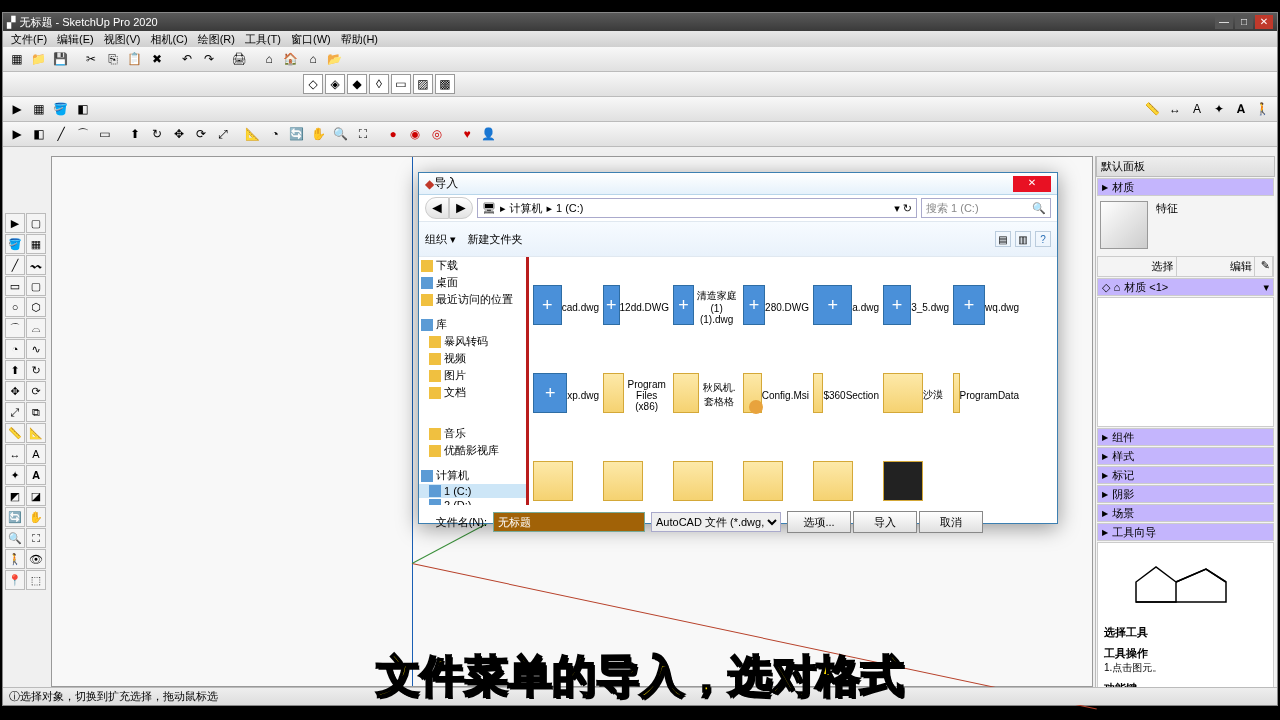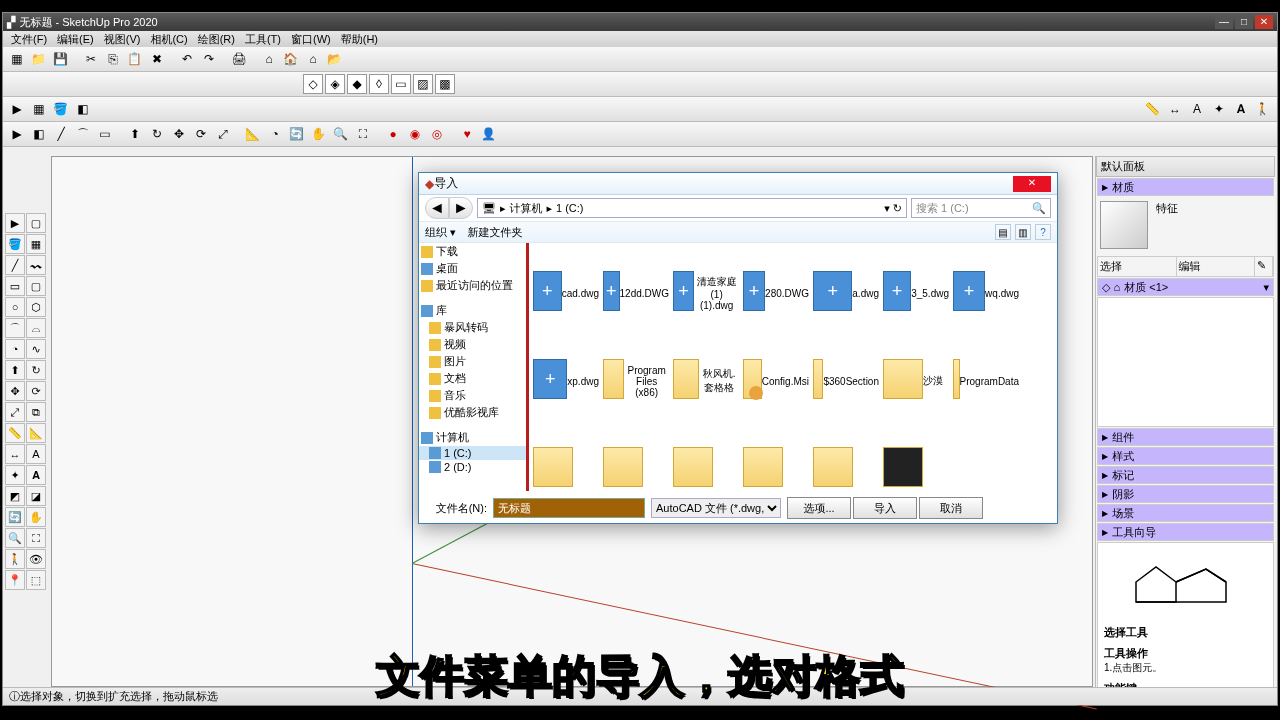--- a/index.html
+++ b/index.html
@@ -22,37 +22,37 @@
 .canvas .vaxis { position:absolute; left:360px; top:0; bottom:0; width:1px; background:#1a5fb4;}
 .canvas .raxis { position:absolute; left:360px; top:406px; width:700px; height:1px; background:#b7412a; transform-origin:left; transform:rotate(12deg);}
 .canvas .gaxis { position:absolute; left:360px; top:406px; width:700px; height:1px; background:#3a8f3a; transform-origin:left; transform:rotate(-28deg);}
 .right-panel { position:absolute; top:143px; right:2px; width:180px; bottom:18px; background:#f4f4f4; border-left:1px solid #bbb; font-size:11px;}
 .rp-head { background:linear-gradient(#eee,#ddd); border:1px solid #bbb; padding:2px 4px;}
 .rp-sec { background:#c4b5fd; border:1px solid #ccc; margin:1px; min-height:18px; display:flex; align-items:center; padding:0 4px;}
 .rp-arrow::before { content:"▶"; font-size:8px; margin-right:4px;}
 .rp-mat { height:58px; display:flex;}
 .rp-mat .sw { width:48px; height:48px; margin:4px; background:linear-gradient(135deg,#fff,#ccc); border:1px solid #999;}
 .tabs { display:flex; border:1px solid #ccc; margin:1px;}
-.tabs div { flex:1; text-align:left; padding:2px; border-right:1px solid #ccc;}
+.tabs div { flex:1; text-align:right; padding:2px; border-right:1px solid #ccc;}
 .instructor { background:#fff; border:1px solid #ccc; margin:1px; padding:6px;}
 .house { width:120px; height:60px; margin:8px auto; position:relative;}
 .house svg { width:100%; height:100%;}
 .statusbar { position:absolute; bottom:0; left:0; right:0; height:18px; background:linear-gradient(#eee,#ddd); border-top:1px solid #bbb; font-size:11px; display:flex; align-items:center; padding:0 6px;}
 
 
 .dialog { position:absolute; top:172px; left:418px; width:640px; height:352px; background:#fff; border:1px solid #3c7fb1; box-shadow:0 4px 20px rgba(0,0,0,.4);}
 .dlg-title { height:22px; background:linear-gradient(#fff,#e5f1fb); border-bottom:1px solid #b8d6ea; display:flex; align-items:center; padding:0 6px; font-size:12px;}
 .dlg-title .cls { margin-left:auto; width:38px; height:16px; background:#e81123; color:#fff; text-align:center; line-height:14px; font-size:10px;}
 .dlg-nav { height:26px; display:flex; align-items:center; padding:2px 6px; gap:4px;}
 .navbtns { display:flex;}
 .navbtns div { width:24px; height:22px; border:1px solid #ccc; border-radius:12px 0 0 12px; background:linear-gradient(#fefefe,#e3e3e3); display:flex; align-items:center; justify-content:center;}
 .navbtns div:last-child { border-radius:0 12px 12px 0;}
 .addr { flex:1; height:20px; border:1px solid #aac; background:#fff; display:flex; align-items:center; padding:0 4px; font-size:11px; gap:4px;}
-.srch { width:140px; height:20px; border:1px solid #aac; background:#fff; display:flex; align-items:center; padding:0 4px; font-size:11px; color:#888;}
-.dlg-tools { height:22px; border-top:1px solid #e0e8f0; border-bottom:1px solid #e0e8f0; background:linear-gradient(#f7fbff,#e9f2fb); display:flex; align-items:center; padding:0 6px; font-size:11px;}
+.srch { width:130px; height:20px; border:1px solid #aac; background:#fff; display:flex; align-items:center; padding:0 4px; font-size:11px; color:#888;}
+.dlg-tools { height:36px; border-top:1px solid #e0e8f0; border-bottom:1px solid #e0e8f0; background:linear-gradient(#f7fbff,#e9f2fb); display:flex; align-items:center; padding:0 6px; font-size:11px;}
 .dlg-tools .r { margin-left:auto; display:flex; gap:4px;}
 .dlg-tools .r div { width:16px; height:16px; border:1px solid #bcd; display:flex; align-items:center; justify-content:center; font-size:10px;}
 .dlg-body { display:flex; height:248px;}
 .tree { width:110px; border-right:3px solid #b91c1c; overflow:auto; font-size:11px; padding:0;}
 .tree div { padding:1px 2px; display:flex; align-items:center; gap:3px;}
 .tree .ic { width:12px; height:12px; background:#f0c040; display:inline-block;}
 .tree .ic.b { background:#5b9bd5;}
 .files { flex:1; overflow:auto; padding:6px 2px; display:flex; flex-wrap:wrap; align-content:flex-start;}
 .file { width:70px; height:88px; display:flex; flex-direction:row; align-items:center; text-align:center; font-size:10px; padding:2px;}
 .file .fic { width:40px; height:40px; background:#4a90d9; border:1px solid #2e6da4; margin-bottom:4px; position:relative;}
@@ -320,21 +320,21 @@
           <span>视频</span>
         </div>
       <div style="padding-left:10px;">
           <span class="ic"></span>
           <span>图片</span>
         </div>
       <div style="padding-left:10px;">
           <span class="ic"></span>
           <span>文档</span>
         </div>
-      <div style="padding-left:10px;">
+      <div style="padding-left:10px;margin-top:24px;">
           <span class="ic"></span>
           <span>音乐</span>
         </div>
       <div style="padding-left:10px;">
           <span class="ic"></span>
           <span>优酷影视库</span>
         </div>
       <div style="height:8px;"></div>
       <div>
           <span class="ic b"></span>

